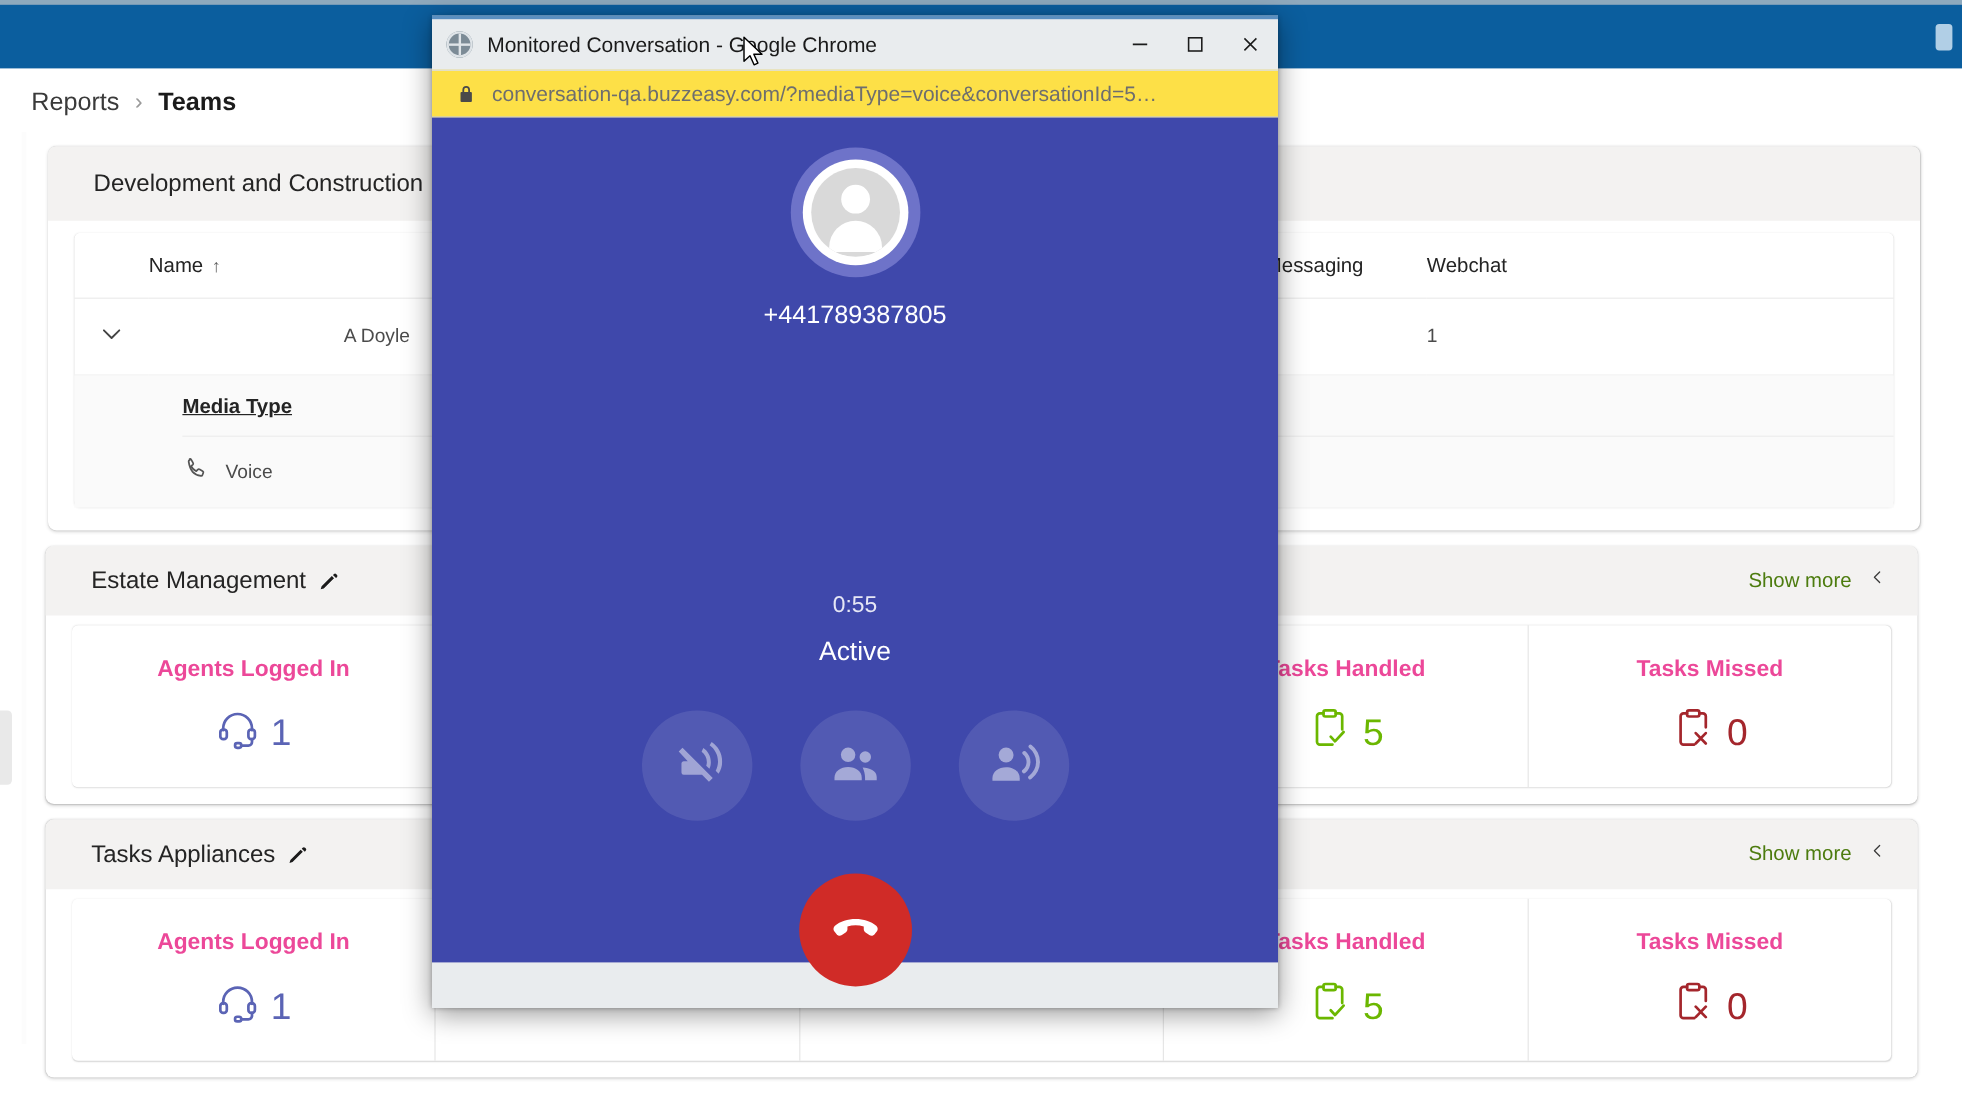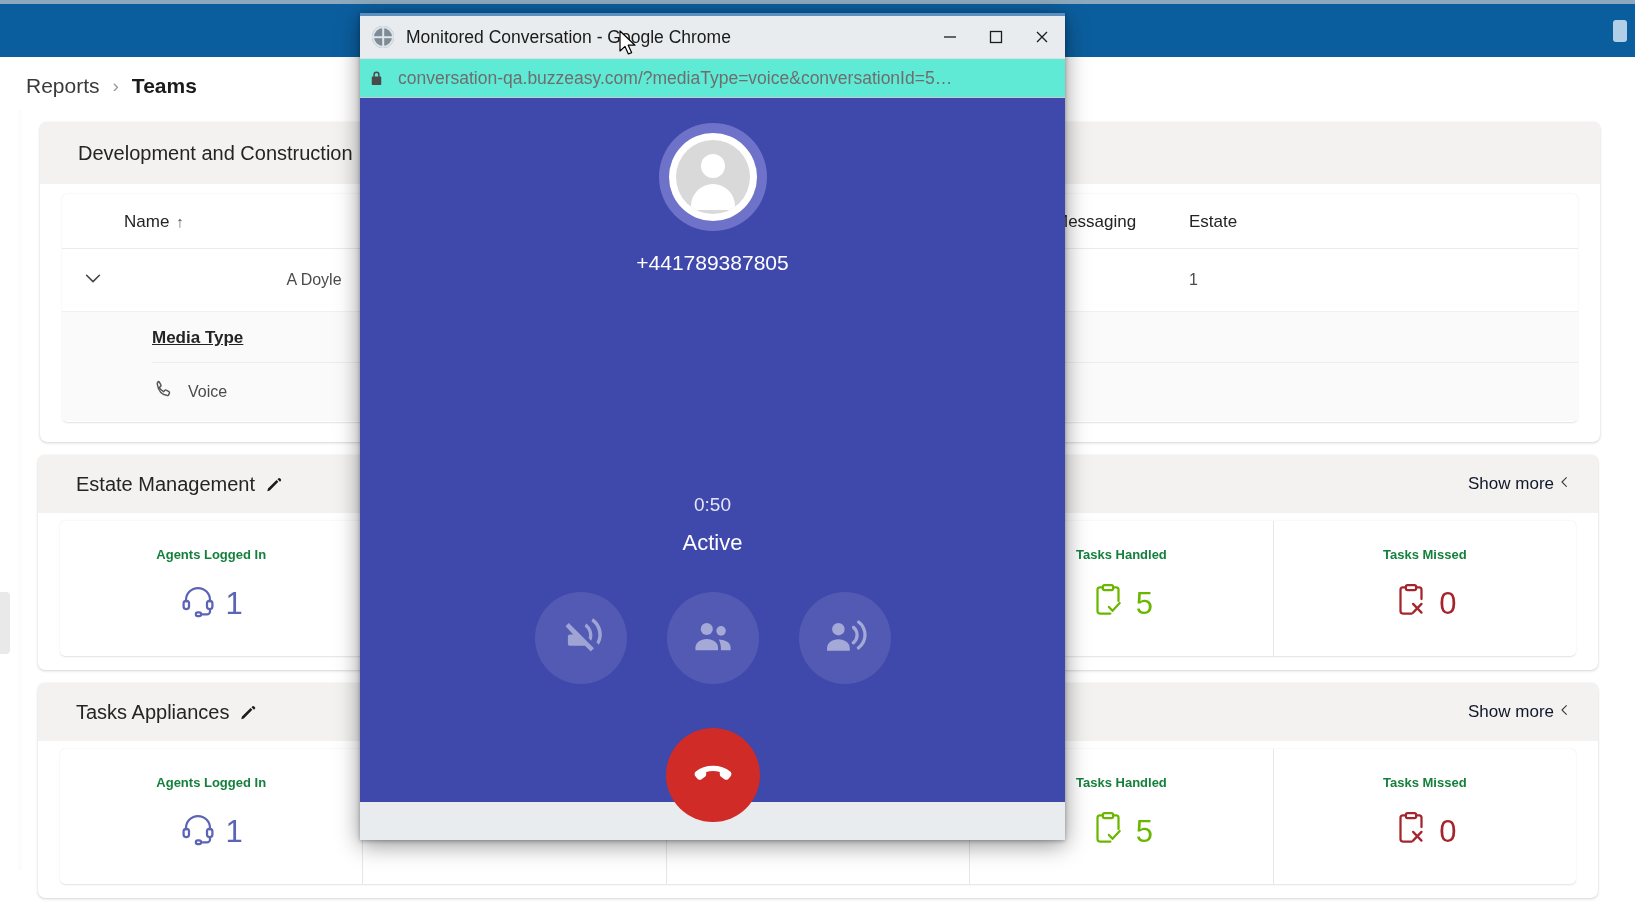--- a/index.html
+++ b/index.html
@@ -44,22 +44,22 @@
     border-radius: 7px 7px 0 0;
     display: flex; align-items: center; justify-content: space-between;
     padding: 0 26px 0 38px;
   }
   .panel-title {
     font-size: 20px; color: #242424;
     display: flex; align-items: center; gap: 10px;
   }
   .pencil-icon { display: inline-block; width: 18px; height: 18px; }
   .show-more {
-    display: flex; align-items: center; gap: 3px;
-    font-size: 17px; color: #0f172a;
+    display: flex; align-items: center; gap: 14px;
+    font-size: 17px; color: #4d7c0f;
     cursor: pointer;
   }
   .chev-left { font-size: 19px; color: #3b3b3b; }
 
   .inner-card {
     position: absolute;
     background: #fff;
     border-radius: 5px;
     box-shadow: 0 .6px 1.8px rgba(0,0,0,.10), 0 .2px .6px rgba(0,0,0,.07);
   }
@@ -91,21 +91,21 @@
 
   
   .tiles { display: flex; height: 100%; }
   .tile {
     flex: 1; display: flex; flex-direction: column;
     align-items: center; justify-content: flex-start;
     padding-top: 26px;
     border-right: 1px solid #e6e6e6;
   }
   .tile:last-child { border-right: none; }
-  .tile-label { font-size: 13px; font-weight: bold; color: #15803d; }
+  .tile-label { font-size: 19px; font-weight: bold; color: #ec4899; }
   .tile-val {
     margin-top: 20px; display: flex; align-items: center; gap: 10px;
     font-size: 31px;
   }
   .v-blue { color: #5b64b5; }
   .v-green { color: #6bb700; }
   .v-red { color: #a4262c; }
 
   .left-rail-handle {
     position: absolute; left: 0; top: 592px; width: 10px; height: 62px;
@@ -149,22 +149,22 @@
     position: absolute; right: 0; top: 3px; height: 42px;
     display: flex; align-items: stretch;
   }
   .win-btn {
     width: 46px; display: flex; align-items: center; justify-content: center;
     cursor: pointer;
   }
   .win-btn svg { display: block; }
   .win-url {
     position: absolute; left: 0; top: 45px; width: 100%; height: 40px;
-    background: #5eead4; border-top: 1px solid #dcdfe2; border-bottom: 1px solid #c9ccd0;
-    display: flex; align-items: center; padding-left: 10px;
+    background: #fde047; border-top: 1px solid #dcdfe2; border-bottom: 1px solid #c9ccd0;
+    display: flex; align-items: center; padding-left: 22px;
   }
   .lock-icon { width: 13px; height: 16px; flex: 0 0 auto; }
   .url-text {
     margin-left: 15px; font-size: 17.5px; color: #6e6e6e;
     white-space: nowrap; overflow: hidden;
   }
 
   .call-body {
     position: absolute; left: 0; top: 85px; width: 705px; height: 704px;
     background: #3f48ab;
@@ -251,21 +251,21 @@
         <thead>
           <tr>
             <th style="width:62px;"></th>
             <th style="width:380px;">
               <span>Name</span><span class="sortarrow">↑</span>
             </th>
             <th style="width:330px;"></th>
             <th style="width:110px;">Voice</th>
             <th style="width:110px;">Email</th>
             <th style="width:135px;">Messaging</th>
-            <th>Estate</th>
+            <th>Webchat</th>
           </tr>
         </thead>
         <tbody>
           <tr>
             <td style="text-align:center;">
               <span class="chev-down">
                 <svg width="22" height="22" viewBox="0 0 24 24" fill="none" stroke="#444" stroke-width="1.7">
                   <path d="M5 9l7 7 7-7" stroke-linecap="round" stroke-linejoin="round"></path>
                 </svg>
               </span>
@@ -484,21 +484,21 @@
       <div class="avatar-outer">
         <div class="avatar-ring">
           <div class="avatar-inner">
             <div class="avatar-head"></div>
             <div class="avatar-body"></div>
           </div>
         </div>
       </div>
       <div class="caller-number">+441789387805</div>
 
-      <div class="call-timer">0:50</div>
+      <div class="call-timer">0:55</div>
       <div class="call-status">Active</div>
 
       <div class="ctrl-row">
         <div class="ctrl-btn">
           <span>
             <svg width="42" height="42" viewBox="0 0 24 24" fill="rgba(255,255,255,.45)">
               <path d="M3.2 6.4 5 4.6 19.4 19l-1.8 1.8-3.3-3.3H5.6a1.1 1.1 0 0 1-1.1-1.1v-4.2c0-.6.5-1.1 1.1-1.1h1.9L3.2 6.4z"></path>
               <path d="M14.1 6.6c1.5 1.1 2.5 2.9 2.5 4.9 0 .6-.1 1.2-.3 1.7l1.5 1.5c.5-1 .7-2.1.7-3.2 0-2.8-1.4-5.3-3.6-6.7l-.8 1.8z"></path>
               <path d="M17.9 3.5c2.4 1.7 4 4.5 4 7.7 0 1.6-.4 3.1-1.1 4.4l1.4 1.4c1.1-1.7 1.7-3.7 1.7-5.8 0-3.9-2-7.3-5-9.3l-1 1.6z"></path>
             </svg>

